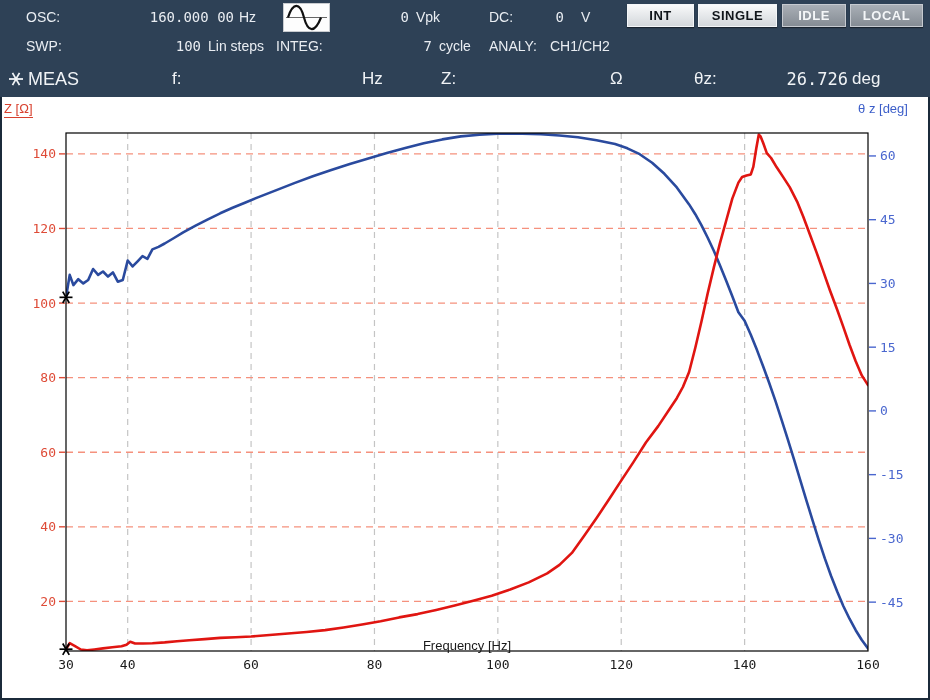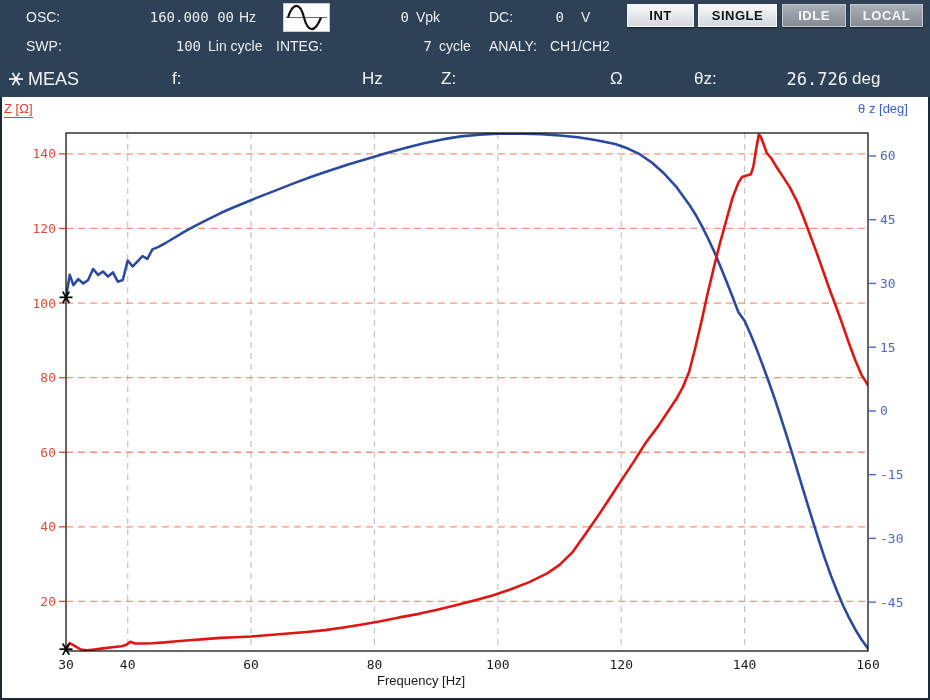--- a/index.html
+++ b/index.html
@@ -16,21 +16,21 @@
     position:absolute;top:4px;height:23px;box-sizing:border-box;
     font-size:13px;font-weight:bold;text-align:center;line-height:21px;letter-spacing:0.5px;
   }
   .ibtn.light{background:linear-gradient(#f8f9fa,#d3d7db);color:#10151a;border:1px solid #f4f6f8;box-shadow:0 1px 1px rgba(0,0,0,.45);}
   .ibtn.dark{background:linear-gradient(#a9afb6,#858c94);color:#f4f6f8;border:1px solid #c6cad0;box-shadow:0 1px 1px rgba(0,0,0,.45);}
   .mitem{position:absolute;color:#f0f3f6;font-size:17px;font-weight:normal;line-height:26px;top:66px;white-space:nowrap;}
   .mnum{font-family:"DejaVu Sans Mono",monospace;font-weight:normal;text-align:right;}
   .axlabel{position:absolute;top:101px;font-family:Liberation Sans, sans-serif;font-size:13px;line-height:15px;}
   .zlabel{left:4px;color:#d8402e;border-bottom:1px solid #d8402e;padding-bottom:1px;}
   .tlabel{left:840px;width:86px;text-align:center;color:#3c5ec9;}
-  .freqlabel{position:absolute;left:377px;top:673px;width:180px;color:#1a1a1a;font-size:13px;}
+  .freqlabel{position:absolute;left:377px;top:638px;width:180px;text-align:center;color:#1a1a1a;font-size:13px;}
   svg text{font-family:"DejaVu Sans Mono",monospace;}
 </style>
 </head>
 <body>
 
 <div class="screen">
 
   <div class="header">
 
     <span class="hitem" style="left:26px;top:6px">OSC:</span>
@@ -47,21 +47,21 @@
     <span class="hitem" style="left:489px;top:6px">DC:</span>
     <span class="hitem hnum" style="left:536px;top:6px;width:28px">0</span>
     <span class="hitem" style="left:581px;top:6px">V</span>
     <span class="ibtn light" style="left:627px;width:67px">INT</span>
     <span class="ibtn light" style="left:698px;width:79px">SINGLE</span>
     <span class="ibtn dark" style="left:782px;width:64px">IDLE</span>
     <span class="ibtn dark" style="left:850px;width:73px">LOCAL</span>
 
     <span class="hitem" style="left:26px;top:35px">SWP:</span>
     <span class="hitem hnum" style="left:150px;top:35px;width:51px">100</span>
-    <span class="hitem" style="left:208px;top:35px">Lin cycle</span>
+    <span class="hitem" style="left:208px;top:35px">Lin steps</span>
     <span class="hitem" style="left:276px;top:35px">INTEG:</span>
     <span class="hitem hnum" style="left:400px;top:35px;width:32px">7</span>
     <span class="hitem" style="left:439px;top:35px">cycle</span>
     <span class="hitem" style="left:489px;top:35px">ANALY:</span>
     <span class="hitem" style="left:550px;top:35px">CH1/CH2</span>
 
     <span class="mitem" style="left:8px;top:69px">
       <svg width="16" height="16" viewBox="-8 -8 16 16">
         <g stroke="#f0f3f6" stroke-width="1.8">
           <line x1="-7" y1="0" x2="7" y2="0"></line>

